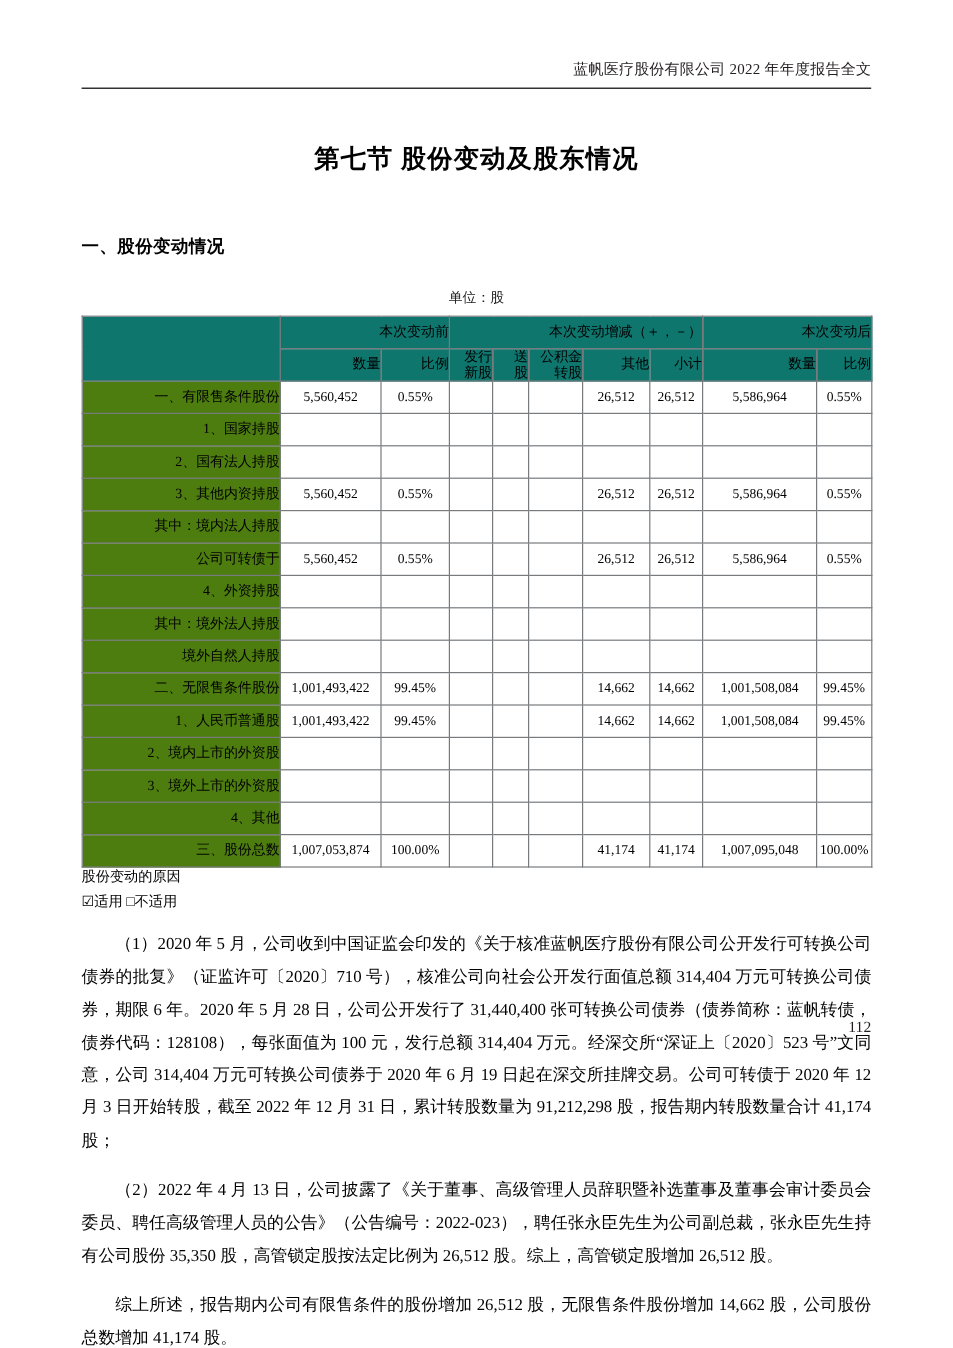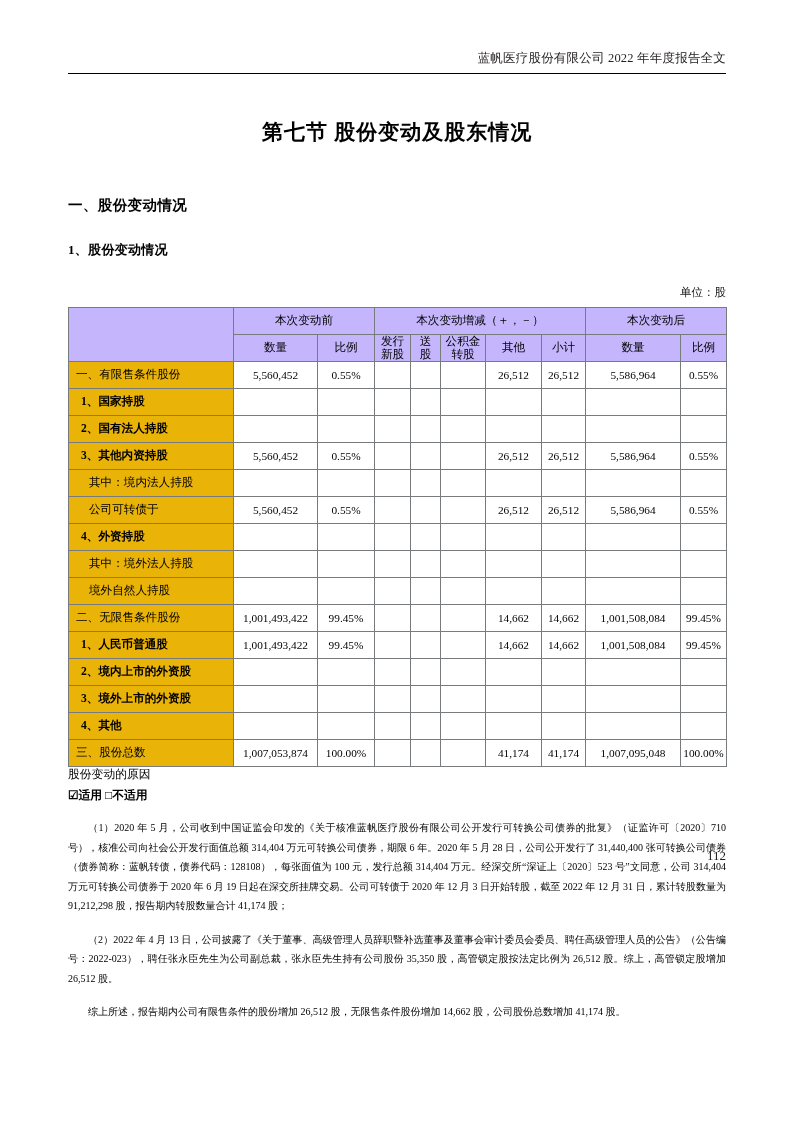--- a/index.html
+++ b/index.html
@@ -56,21 +56,21 @@
   .h2 {
     margin-top: 26px;
     font-size: 13px;
     font-weight: bold;
     letter-spacing: 0.3px;
   }
 
   
   .unit-line {
     margin-top: 26px;
-    text-align: right;
+    text-align: center;
     font-size: 11.5px;
     color: #1a1a1a;
   }
 
   
   table.share-table {
     margin-top: 7px;
     width: 100%;
     border-collapse: collapse;
     table-layout: fixed;
@@ -80,48 +80,48 @@
     border: 1px solid #777b7e;
     padding: 0;
     height: 26px;
     text-align: center;
     vertical-align: middle;
     font-weight: normal;
     color: #000;
     line-height: 1.15;
   }
   table.share-table thead td {
-    background: #c4b5fd;
+    background: #0f766e;
     font-size: 11.6px;
+    text-align: right;
   }
   table.share-table td.rowlabel {
-    background: #eab308;
-    text-align: left;
+    background: #4d7c0f;
+    text-align: right;
     font-size: 11.6px;
   }
   .lbl { display: block; }
   .ind0 { padding-left: 7px; }
-  .ind1 { padding-left: 12px; font-weight: bold; }
+  .ind1 { padding-left: 12px; }
   .ind2 { padding-left: 20px; }
   td.num { font-size: 11.3px; }
   .stack { display: block; line-height: 1.12; }
 
   
   .note-label {
     font-size: 11.8px;
   }
   .applic {
     margin-top: 5px;
     font-size: 11.8px;
-    font-weight: bold;
   }
 
   p.para {
     margin: 14px 0 0 0;
-    font-size: 10px;
+    font-size: 14px;
     line-height: 1.95;
     text-align: justify;
     text-justify: inter-ideograph;
     text-indent: 2em;
     font-family: Liberation Serif, serif;
   }
 
   
   .pagenum {
     position: absolute;
@@ -137,21 +137,20 @@
 <div class="page">
 
   <div class="runhead">
     <span>蓝帆医疗股份有限公司 2022 年年度报告全文</span>
   </div>
   <div class="runhead-rule"></div>
 
   <div class="doc-title">第七节 股份变动及股东情况</div>
 
   <div class="h1">一、股份变动情况</div>
-  <div class="h2">1、股份变动情况</div>
 
   <div class="unit-line">单位：股</div>
 
   <table class="share-table">
     <colgroup>
       <col style="width:165px">
       <col style="width:84px">
       <col style="width:57px">
       <col style="width:36px">
       <col style="width:30px">

